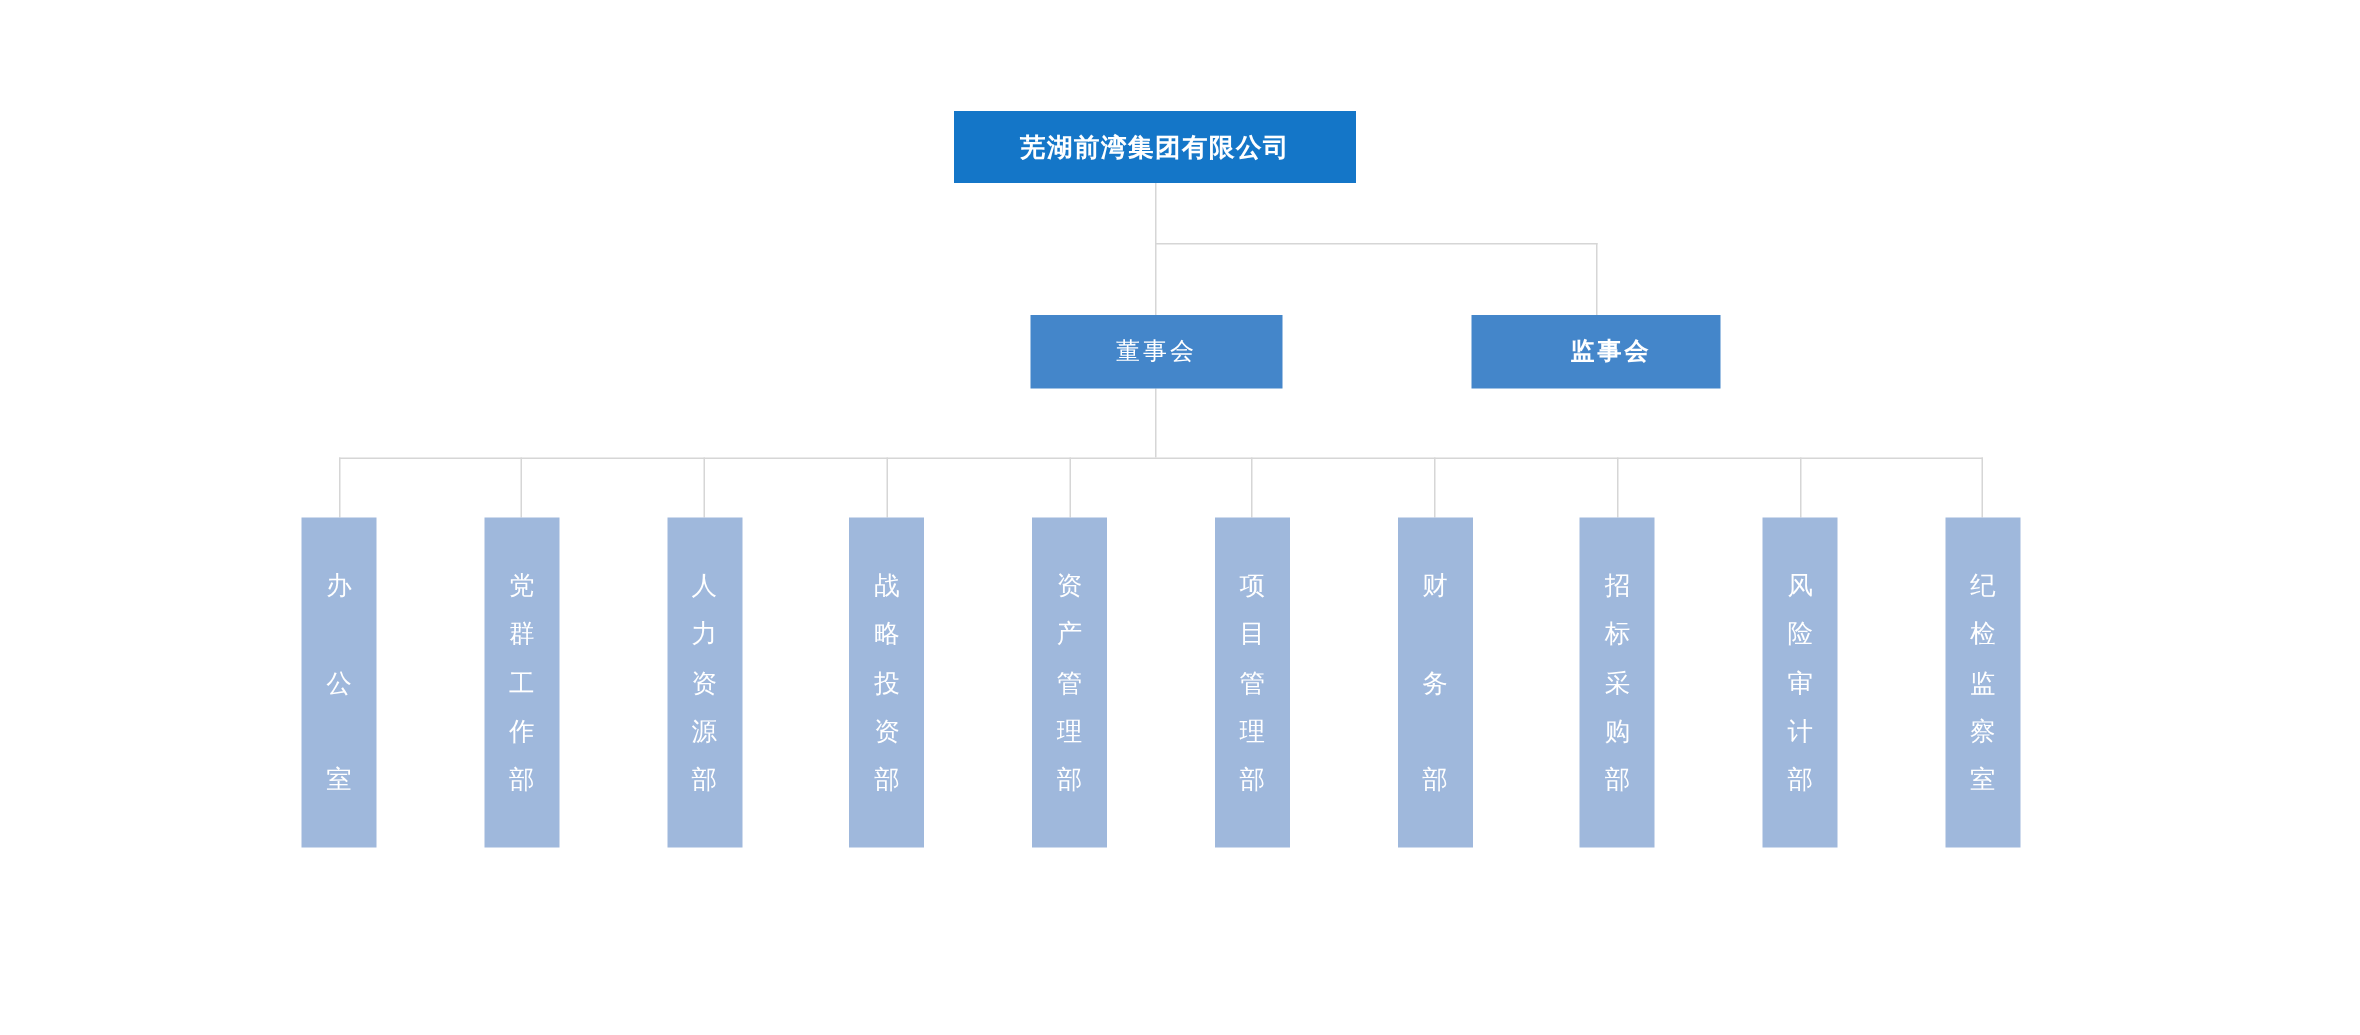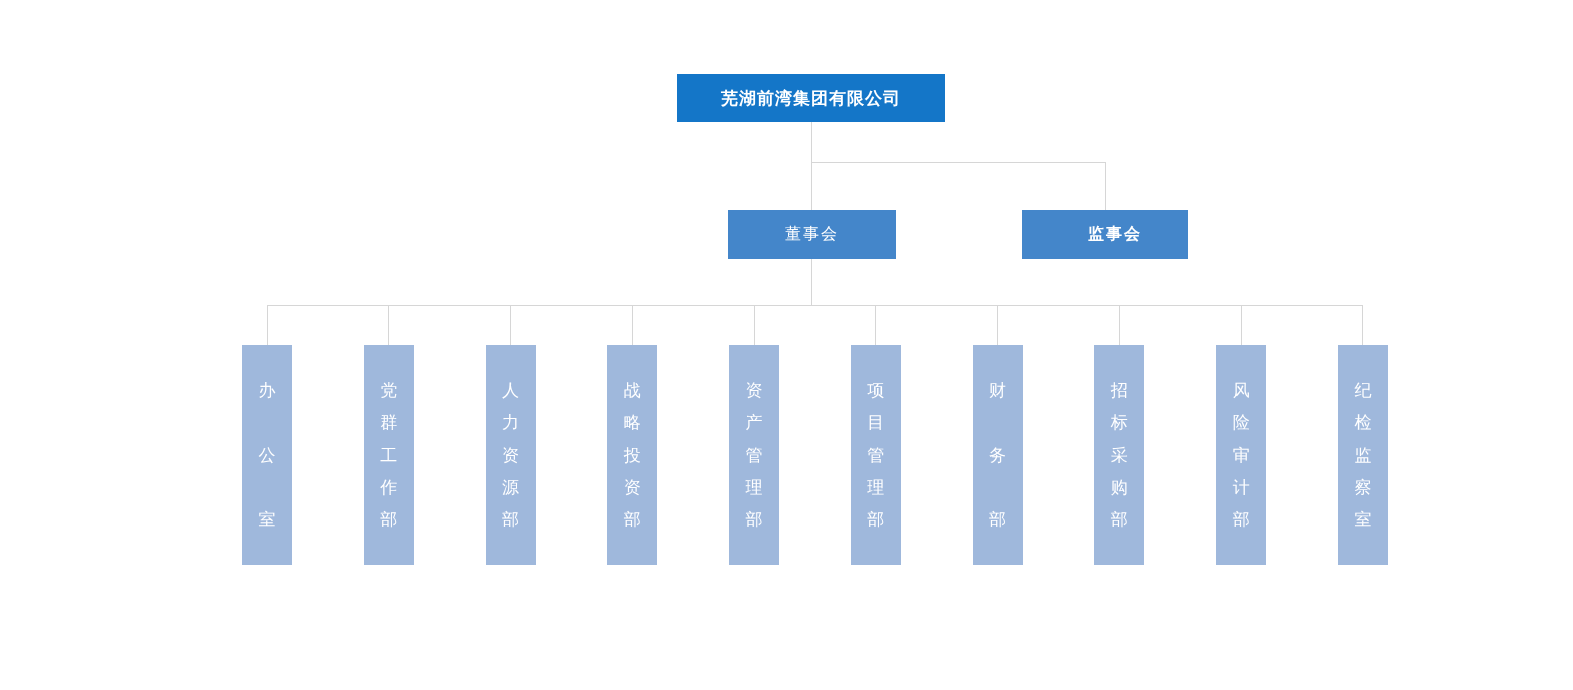--- a/index.html
+++ b/index.html
@@ -4,21 +4,21 @@
 <style>
   html, body { margin: 0; padding: 0; }
   body {
     width: 1573px;
     height: 690px;
     background: #ffffff;
     font-family: "Liberation Sans", "DejaVu Sans", sans-serif;
     position: relative;
     overflow: hidden;
   }
-  .org-chart { position: absolute; inset: 0; margin-left: 41px; }
+  .org-chart { position: absolute; inset: 0; }
 
   .connector { position: absolute; background: var(--line-color, #d6d6d6); }
 
   .node {
     position: absolute;
     display: flex;
     align-items: center;
     justify-content: center;
     color: #ffffff;
     box-sizing: border-box;

